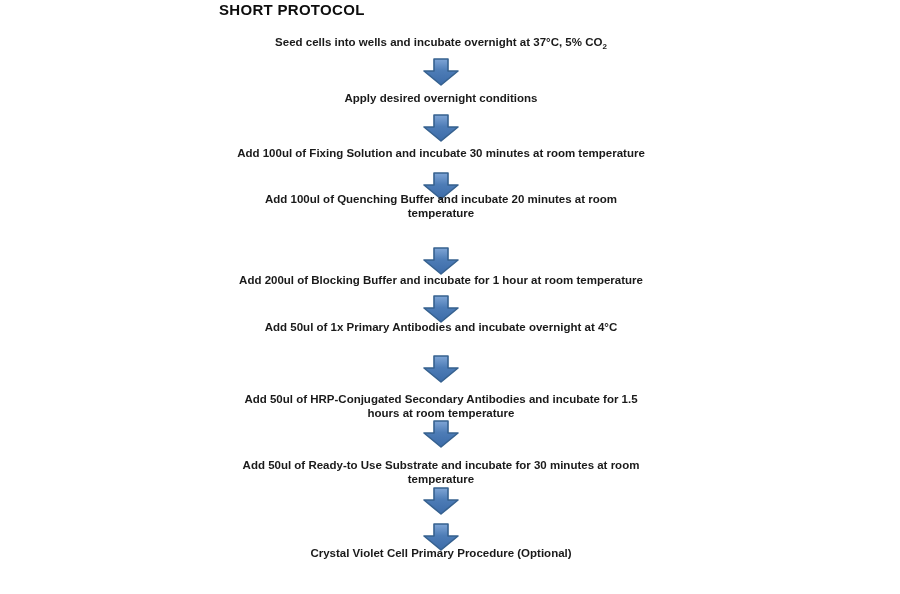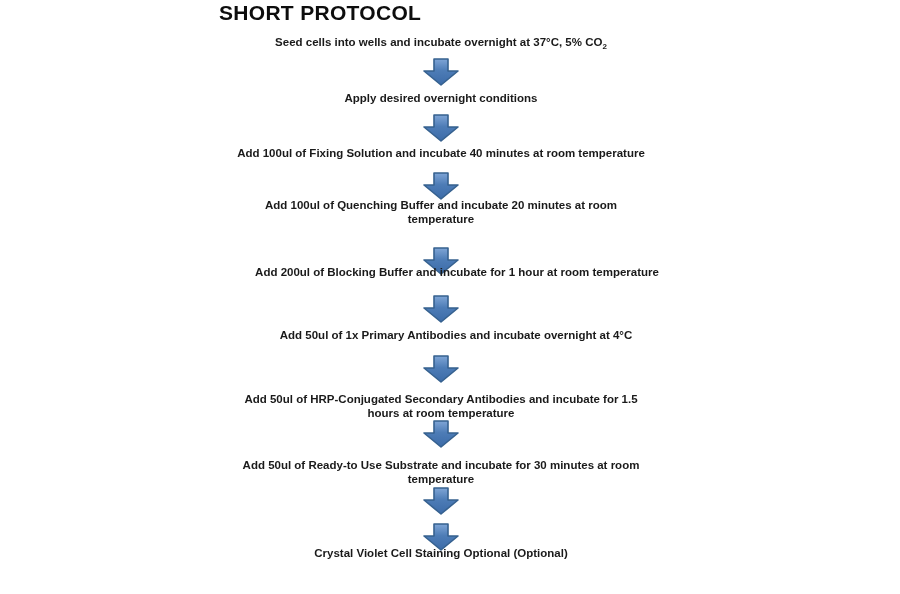--- a/index.html
+++ b/index.html
@@ -13,21 +13,21 @@
     height: 594px;
     background: #ffffff;
     overflow: hidden;
     font-family: "Liberation Sans", "DejaVu Sans", sans-serif;
   }
   .title {
     position: absolute;
     left: 219px;
     top: 1px;
     margin: 0;
-    font-size: 21px;
+    font-size: 15px;
     font-weight: bold;
     letter-spacing: 0.3px;
     color: #0d0d0d;
   }
   .flow {
     position: absolute;
     left: 0;
     top: 0;
     width: 882px; 
     height: 594px;
@@ -51,25 +51,25 @@
   }
   .arrow-row { line-height: 0; }
   .arrow { display: inline-block; }
   
   .flow > :nth-child(1)  { top: 35px; }
   .flow > :nth-child(2)  { top: 58px; }
   .flow > :nth-child(3)  { top: 91px; }
   .flow > :nth-child(4)  { top: 114px; }
   .flow > :nth-child(5)  { top: 146px; }
   .flow > :nth-child(6)  { top: 172px; }
-  .flow > :nth-child(7)  { top: 198px; }
+  .flow > :nth-child(7)  { top: 192px; }
   .flow > :nth-child(8)  { top: 247px; }
-  .flow > :nth-child(9)  { top: 265px; margin-left: 16px; }
+  .flow > :nth-child(9)  { top: 273px; }
   .flow > :nth-child(10) { top: 295px; }
-  .flow > :nth-child(11) { top: 328px; padding-left: 15px; }
+  .flow > :nth-child(11) { top: 320px; }
   .flow > :nth-child(12) { top: 355px; }
   .flow > :nth-child(13) { top: 392px; }
   .flow > :nth-child(14) { top: 420px; }
   .flow > :nth-child(15) { top: 458px; }
   .flow > :nth-child(16) { top: 487px; }
   .flow > :nth-child(17) { top: 523px; }
   .flow > :nth-child(18) { top: 546px; }
   .flow > :nth-child(19) { top: 580px; }
   .svg-defs {
     position: absolute;
@@ -103,21 +103,21 @@
     <div class="arrow-row"><svg class="arrow" width="36" height="28" viewBox="0 0 36 28">
           <use href="#arrowShape"></use>
         </svg></div>
 
     <div class="step"><span>Apply desired overnight conditions</span></div>
 
     <div class="arrow-row"><svg class="arrow" width="36" height="28" viewBox="0 0 36 28">
           <use href="#arrowShape"></use>
         </svg></div>
 
-    <div class="step"><span>Add 100ul of Fixing Solution and incubate 40 minutes at room temperature</span></div>
+    <div class="step"><span>Add 100ul of Fixing Solution and incubate 30 minutes at room temperature</span></div>
 
     <div class="arrow-row"><svg class="arrow" width="36" height="28" viewBox="0 0 36 28">
           <use href="#arrowShape"></use>
         </svg></div>
 
     <div class="step"><span>Add 100ul of Quenching Buffer and incubate 20 minutes at room
 temperature</span></div>
 
     <div class="arrow-row"><svg class="arrow" width="36" height="28" viewBox="0 0 36 28">
           <use href="#arrowShape"></use>
@@ -147,16 +147,16 @@
 
     <div class="arrow-row"><svg class="arrow" width="36" height="28" viewBox="0 0 36 28">
           <use href="#arrowShape"></use>
         </svg></div>
 
 
     <div class="arrow-row"><svg class="arrow" width="36" height="28" viewBox="0 0 36 28">
           <use href="#arrowShape"></use>
         </svg></div>
 
-    <div class="step"><span>Crystal Violet Cell Staining Optional (Optional)</span></div>
+    <div class="step"><span>Crystal Violet Cell Primary Procedure (Optional)</span></div>
 
   </div>
 </div>
 
 </body></html>

